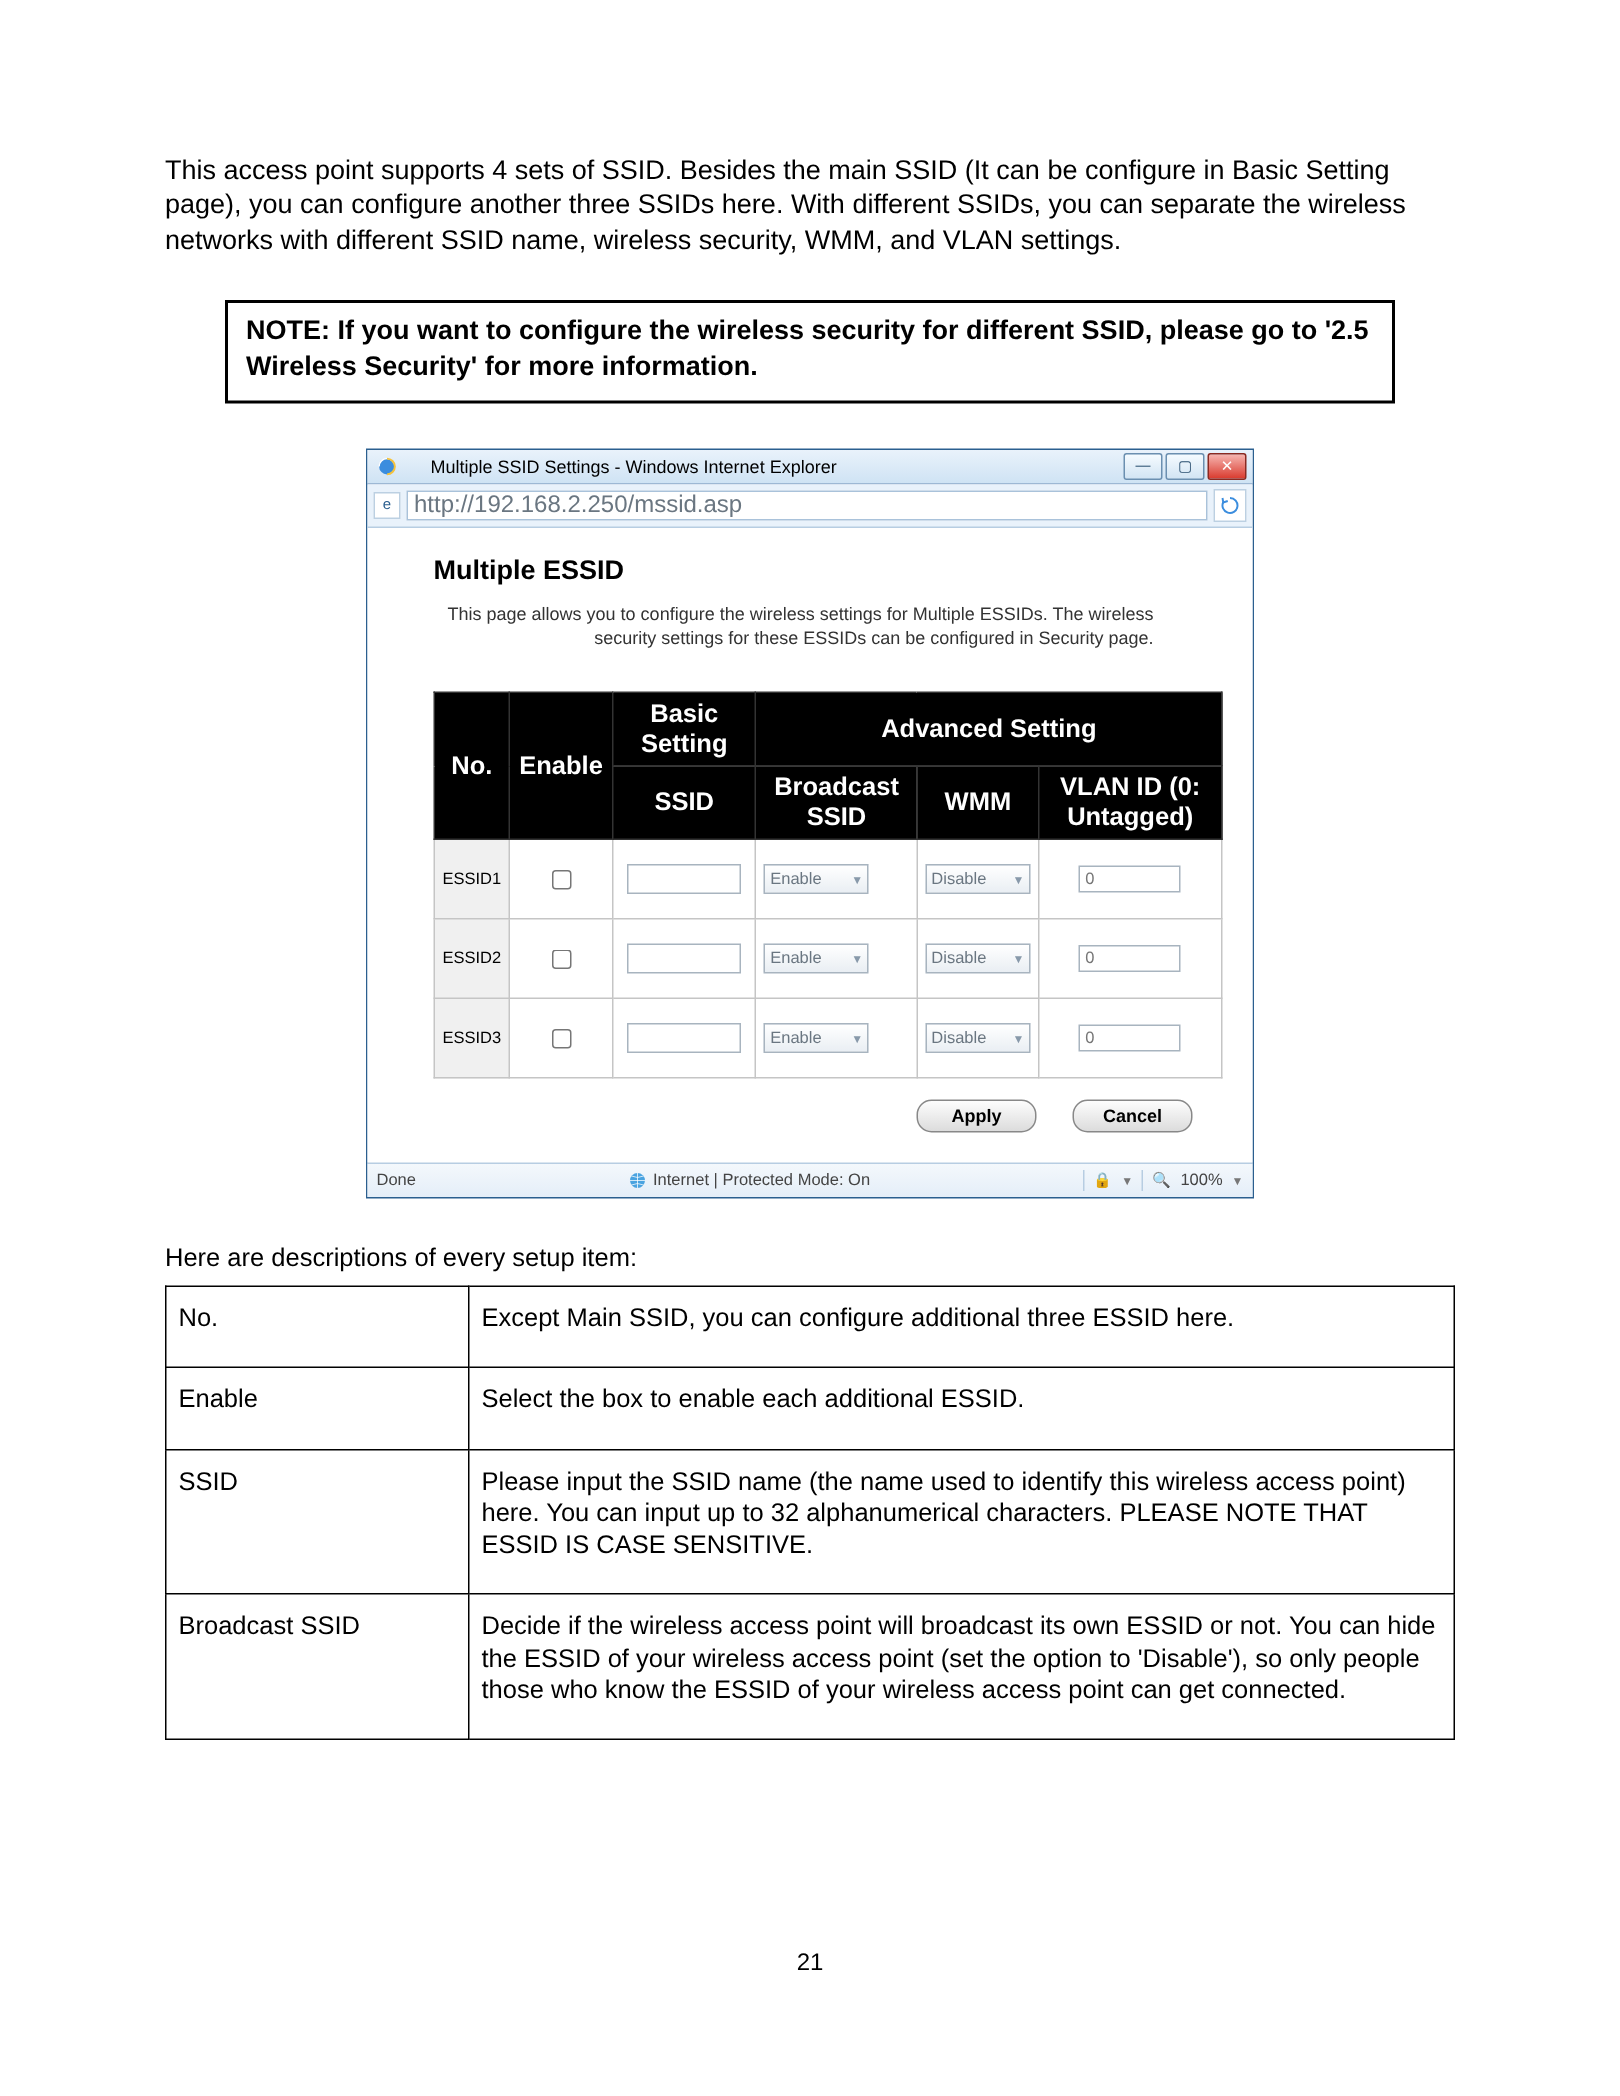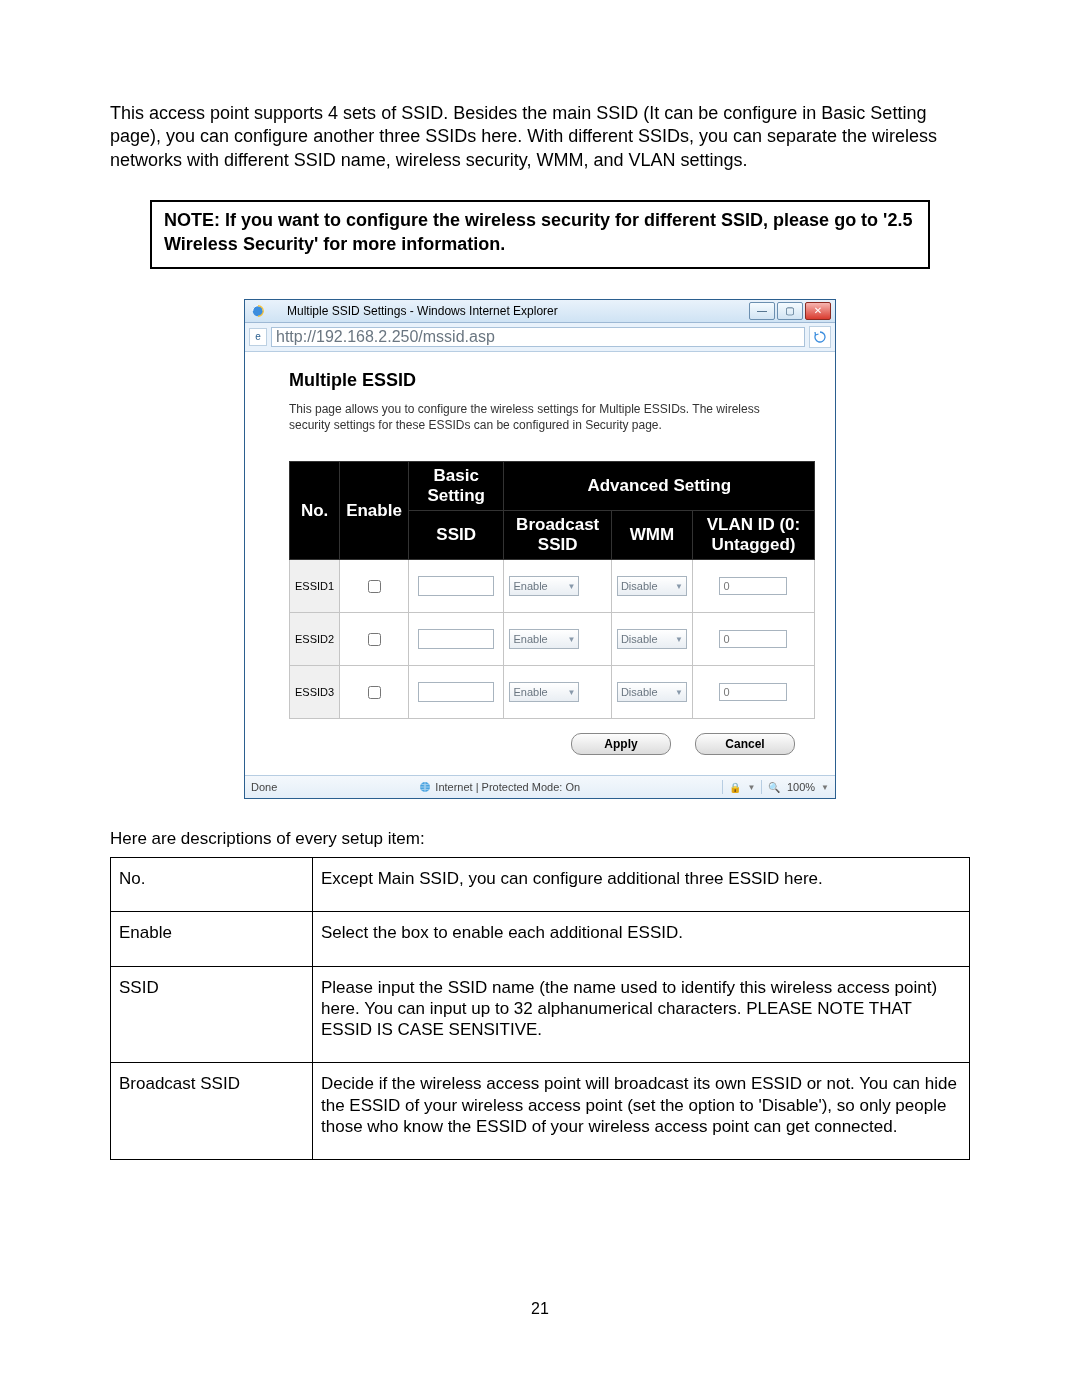--- a/index.html
+++ b/index.html
@@ -99,20 +99,21 @@
   .page-head {
     font-size: 18px; font-weight: bold; color: #000;
     margin: 6px 0 10px 0;
   }
   .page-desc {
     font-size: 12px;
     color: #333;
     line-height: 1.35;
     margin-bottom: 28px;
     max-width: 480px;
+    text-align: right;
   }
 
   table.essid {
     border-collapse: collapse;
     font-size: 12px;
     margin: 0 auto;
   }
   table.essid th {
     background: #000;
     color: #fff;
@@ -151,21 +152,21 @@
   }
   .pill-btn {
     min-width: 70px;
     height: 20px;
     border: 1px solid #888;
     border-radius: 10px;
     background: linear-gradient(#fdfdfd,#dcdcdc);
     font-size: 12px;
     font-weight: bold;
     display:flex; align-items:center; justify-content:center;
-    padding: 0 14px;
+    padding: 0 4px;
   }
 
   .status-bar {
     display:flex; align-items:center; justify-content:space-between;
     background: linear-gradient(#f4f8fc,#e4eef8);
     border-top:1px solid #b7cde2;
     height: 22px;
     font-size: 11px;
     padding: 0 6px;
     color:#444;

